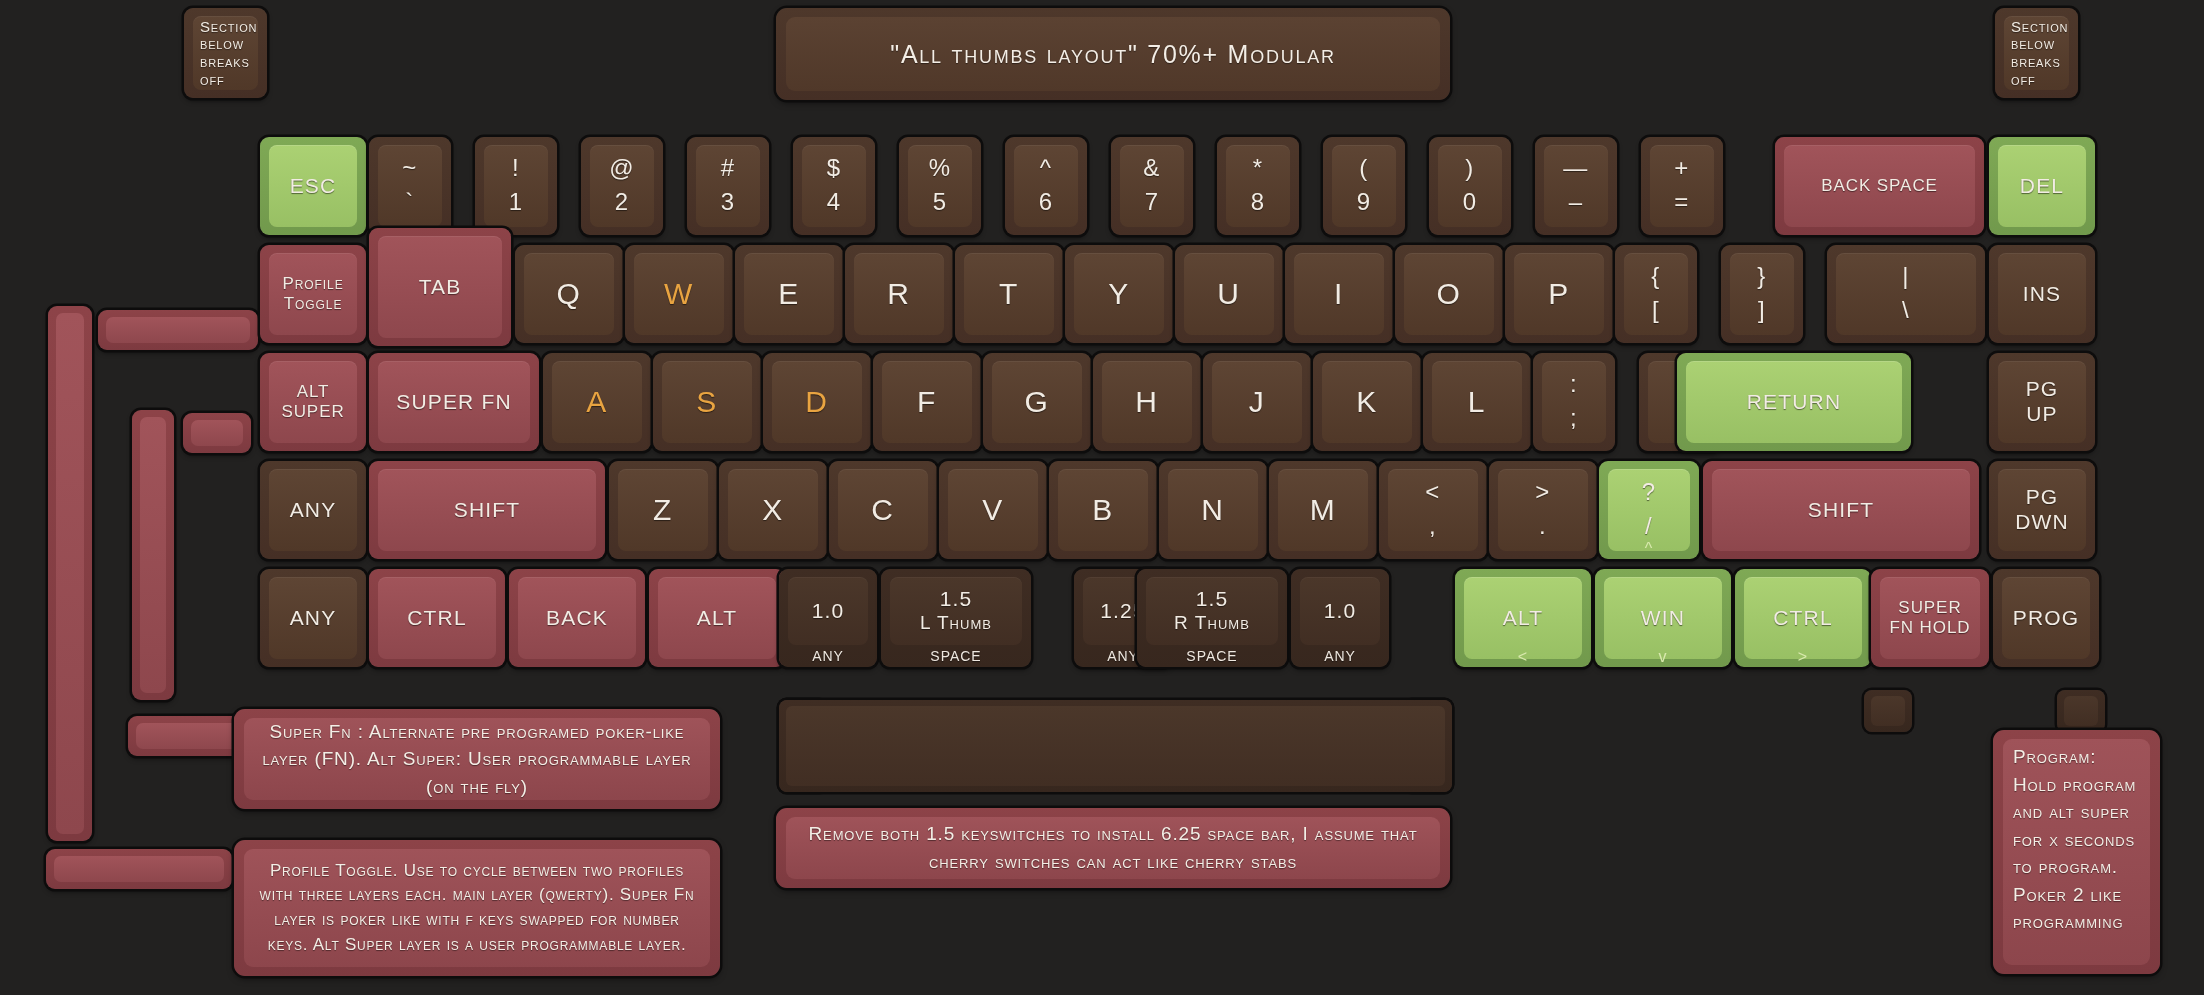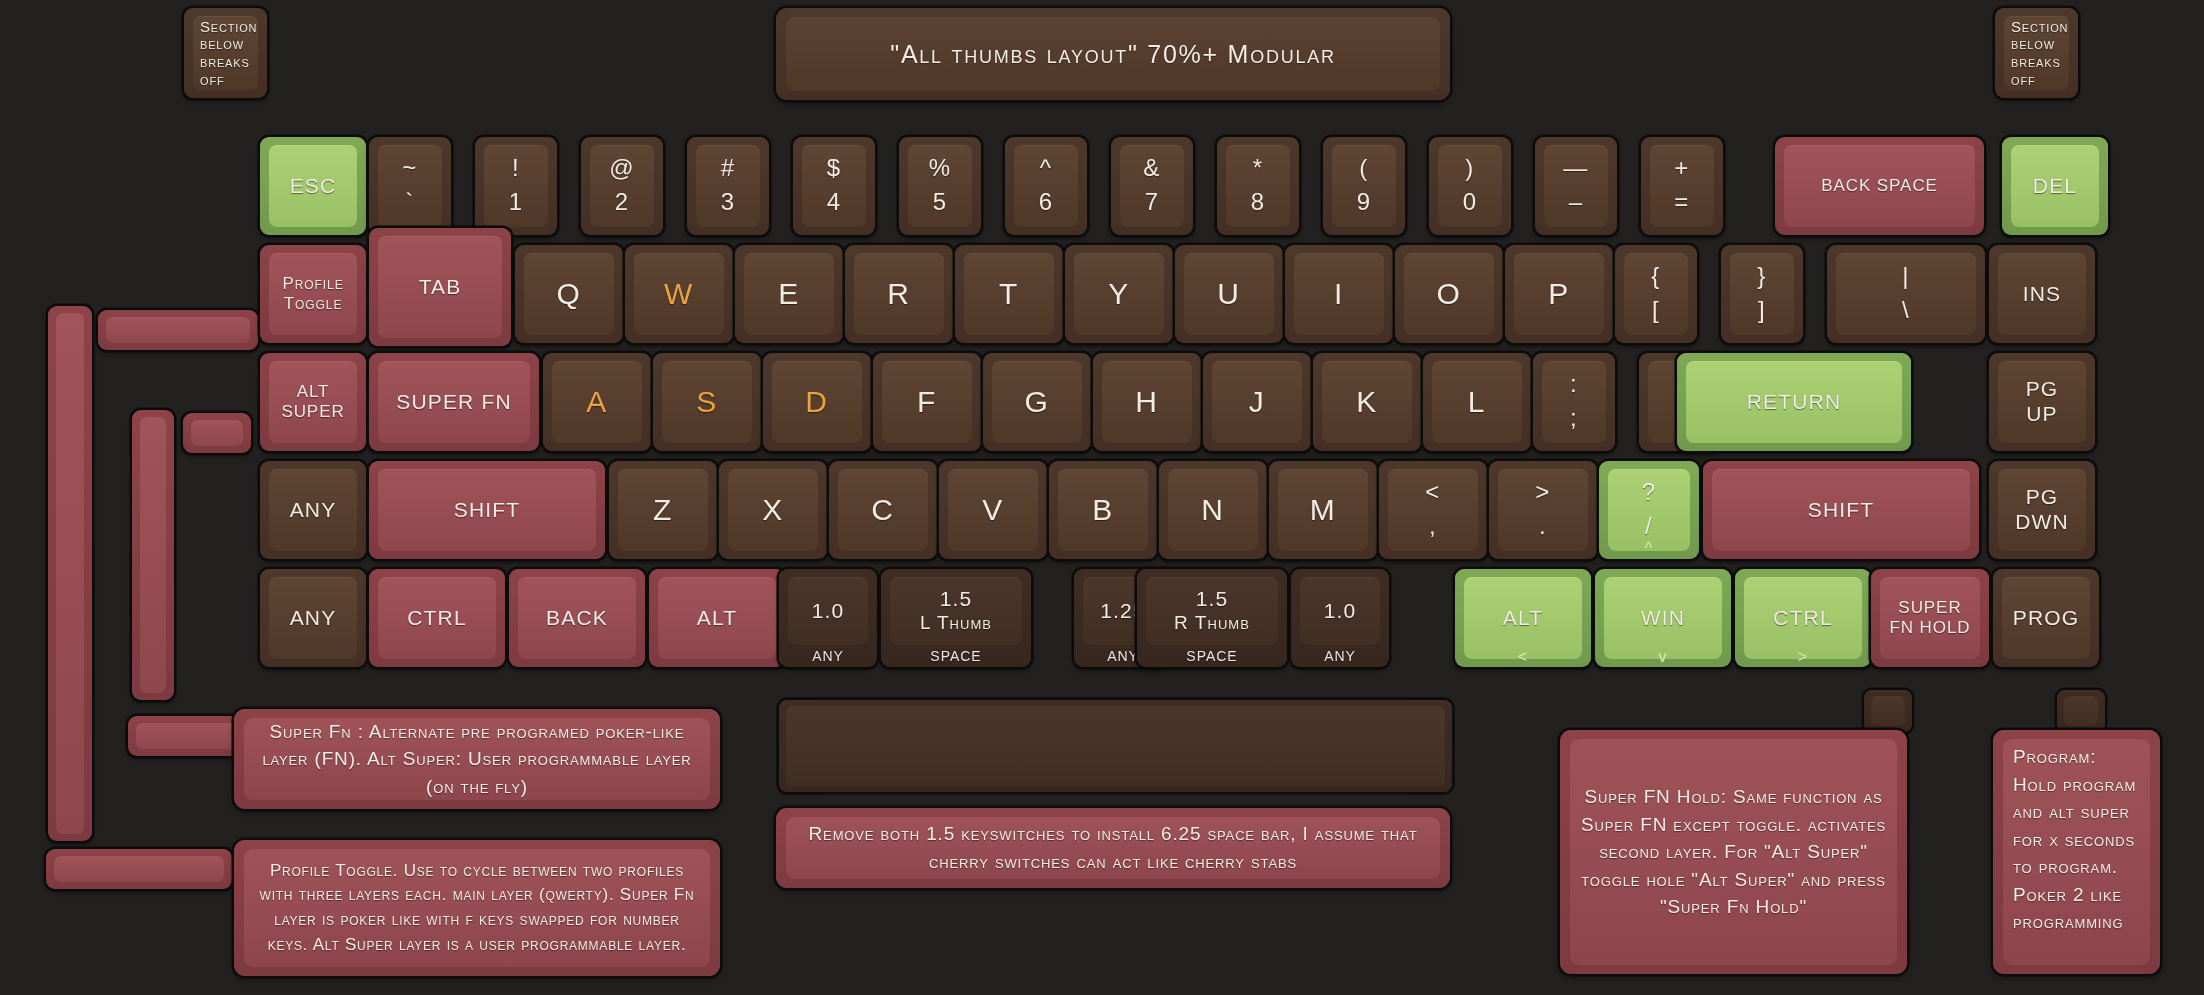--- a/index.html
+++ b/index.html
@@ -241,26 +241,26 @@
           <span class="legend top">—</span>
           <span class="legend bot">–</span>
         </div>
       </div>
       <div class="key k-brown lg-md" style="left: 1641px; top: 137px; width: 82px; height: 98px;">
         <div class="inner dual">
           <span class="legend top">+</span>
           <span class="legend bot">=</span>
         </div>
       </div>
-      <div class="key k-red lg-sm" style="left: 1775px; top: 137px; width: 209px; height: 98px; border-radius: 10px;">
+      <div class="key k-red lg-sm" style="left: 1775px; top: 137px; width: 209px; height: 98px;">
         <div class="inner">
           <span class="legend">BACK SPACE</span>
         </div>
       </div>
-      <div class="key k-green lg-md" style="left: 1989px; top: 137px; width: 106px; height: 98px; margin-left: 13px;">
+      <div class="key k-green lg-md" style="left: 1989px; top: 137px; width: 106px; height: 98px;">
         <div class="inner">
           <span class="legend">DEL</span>
         </div>
       </div>
       <div class="key k-red lg-sm" style="left: 260px; top: 245px; width: 106px; height: 98px;">
         <div class="inner">
           <span class="legend">Profile
 Toggle</span>
         </div>
       </div>
@@ -585,25 +585,20 @@
       </div>
   </div>
   <div class="panel p-red t-note" style="left:234px;top:840px;width:486px;height:136px;">
     <div class="inner">
         <span class="text" style="font-size:17px">Profile Toggle. Use to cycle between two profiles with three layers each. main layer (qwerty). Super Fn layer is poker like with f keys swapped for number keys. Alt Super layer is a user programmable layer.</span>
       </div>
   </div>
   <div class="panel p-red t-note" style="left:776px;top:808px;width:674px;height:80px;">
     <div class="inner">
         <span class="text">Remove both 1.5 keyswitches to install 6.25 space bar, I assume that cherry switches can act like cherry stabs</span>
-      </div>
-  </div>
-  <div class="panel p-red t-note" style="left:1560px;top:730px;width:347px;height:244px;">
-    <div class="inner">
-        <span class="text">Super FN Hold: Same function as Super FN except toggle. activates second layer. For "Alt Super" toggle hole "Alt Super" and press "Super Fn Hold"</span>
       </div>
   </div>
   <div class="panel p-red t-note" style="left:1993px;top:730px;width:167px;height:244px;">
     <div class="inner" style="justify-content:flex-start;align-items:flex-start;">
       <span class="text" style="text-align:left">Program: Hold program and alt super for x seconds to program. Poker 2 like programming</span>
     </div>
   </div>
 
 </div>
 

